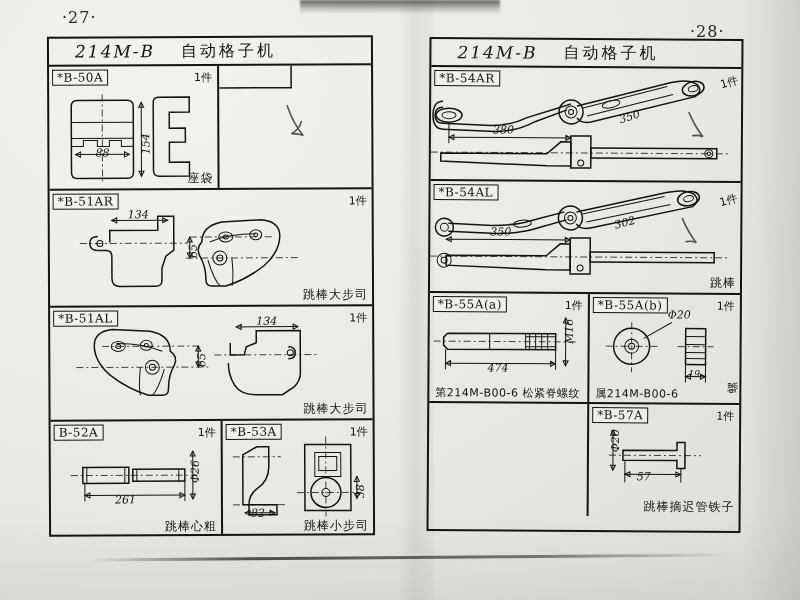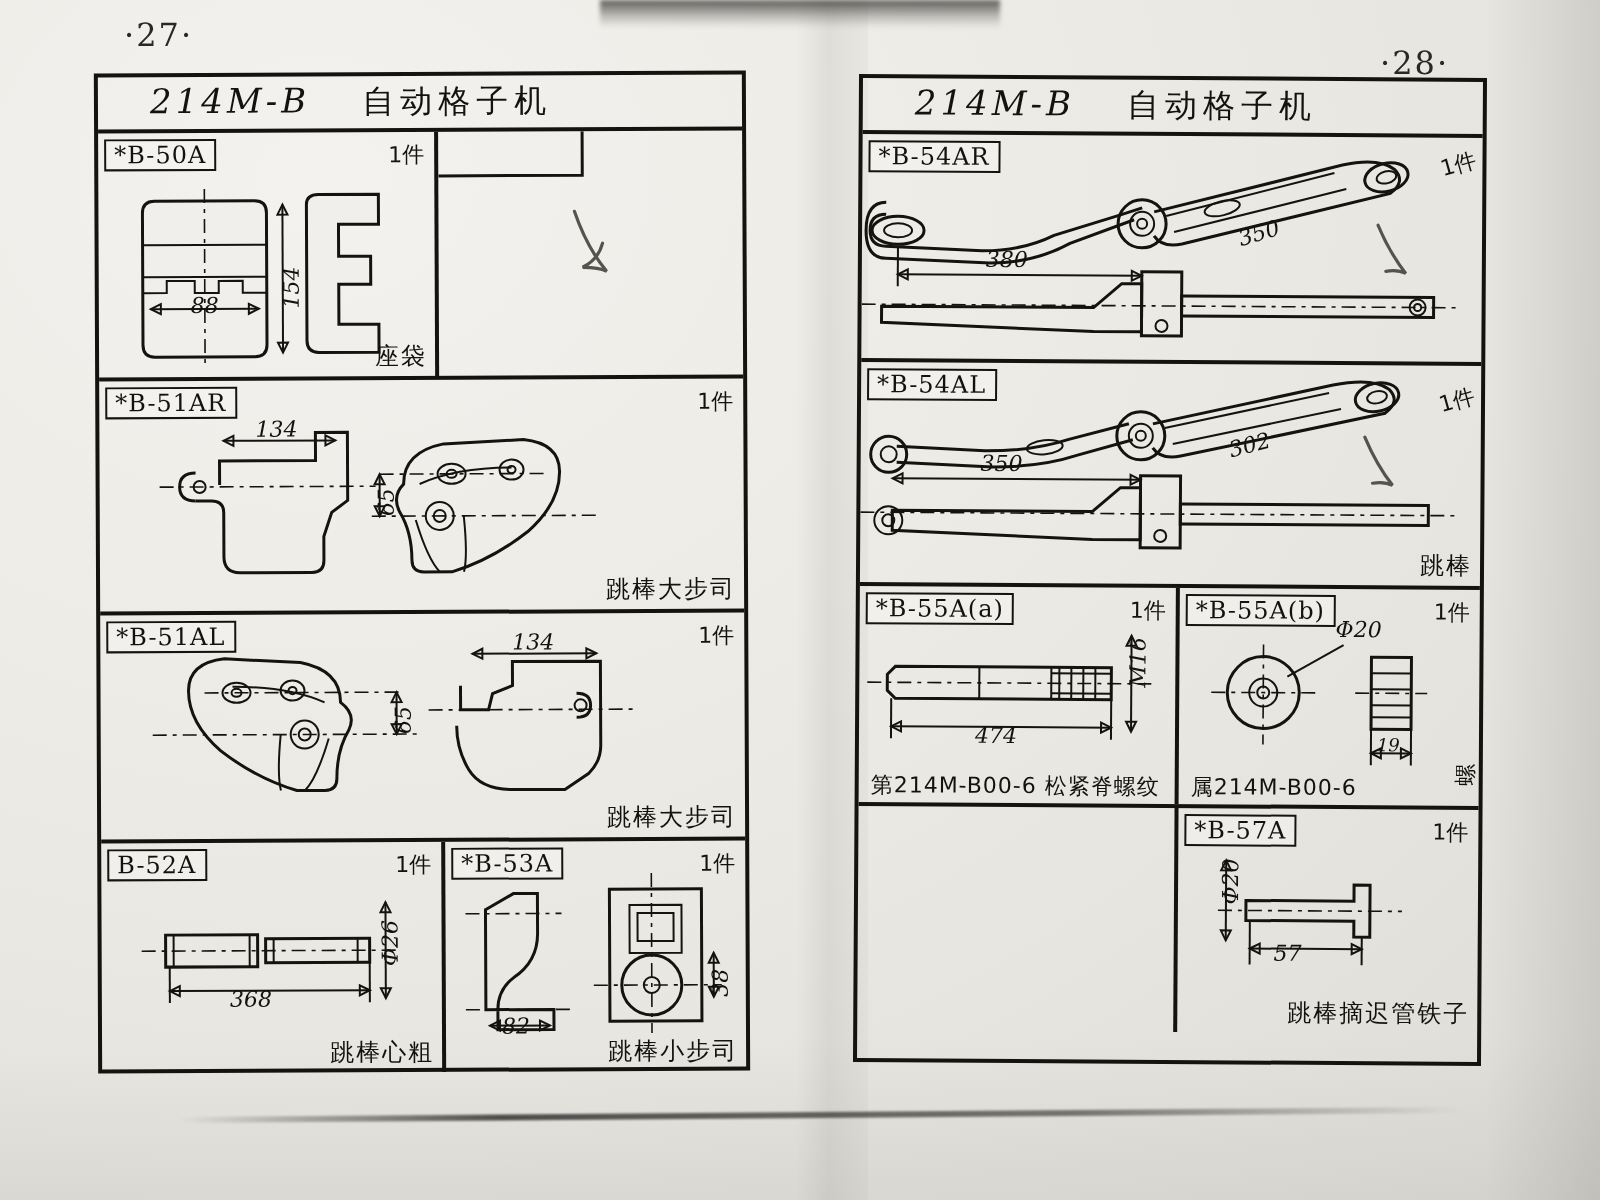--- a/index.html
+++ b/index.html
@@ -227,21 +227,21 @@
           <line class="ctr" x1="20" y1="54" x2="148" y2="54"></line>
 
           <line class="ln-t" x1="34" y1="74" x2="134" y2="74"></line>
           <path class="ln-t" d="M34,74 l5,-2.5 v5 z M134,74 l-5,-2.5 v5 z" fill="#15130f"></path>
           <line class="ln-t" x1="34" y1="62" x2="34" y2="80"></line>
           <line class="ln-t" x1="134" y1="60" x2="134" y2="80"></line>
 
           <line class="ln-t" x1="142" y1="30" x2="142" y2="78"></line>
           <path class="ln-t" d="M142,30 l-2.5,5 h5 z M142,78 l-2.5,-5 h5 z" fill="#15130f"></path>
         </svg>
-        <div class="dim" style="left:64px;top:72px;">368</div>
+        <div class="dim" style="left:64px;top:72px;">261</div>
         <div class="dim vert" style="left:138px;top:62px;">Φ26</div>
         <div class="note">跳棒心粗</div>
       </div>
 
       <div class="cell" style="flex:1;height:100%;">
         <div class="tag">*B-53A</div>
         <div class="qty">1件</div>
         <svg width="155" height="115">
 
           <path class="ln" d="M20,34 L34,26 L46,26 L46,46 Q46,60 34,68 Q26,74 26,84 L26,94 L54,94 L54,84 L20,84 Z"></path>

